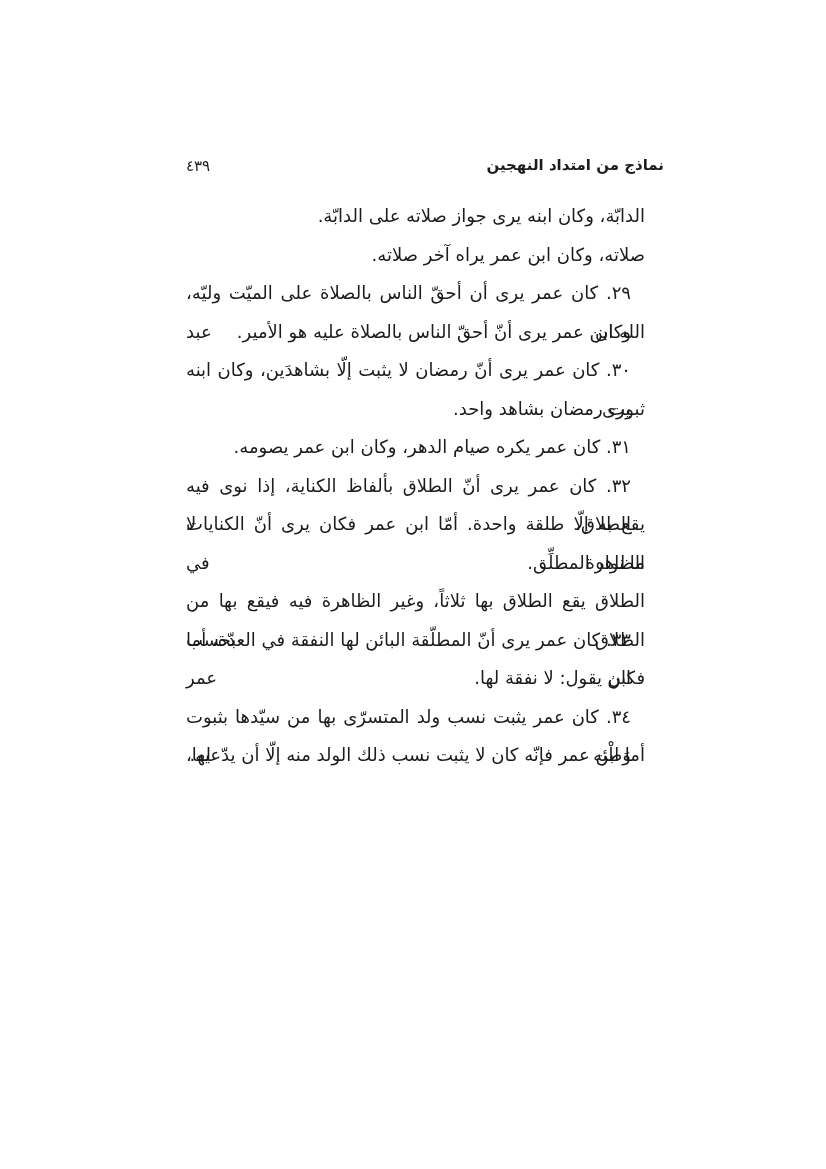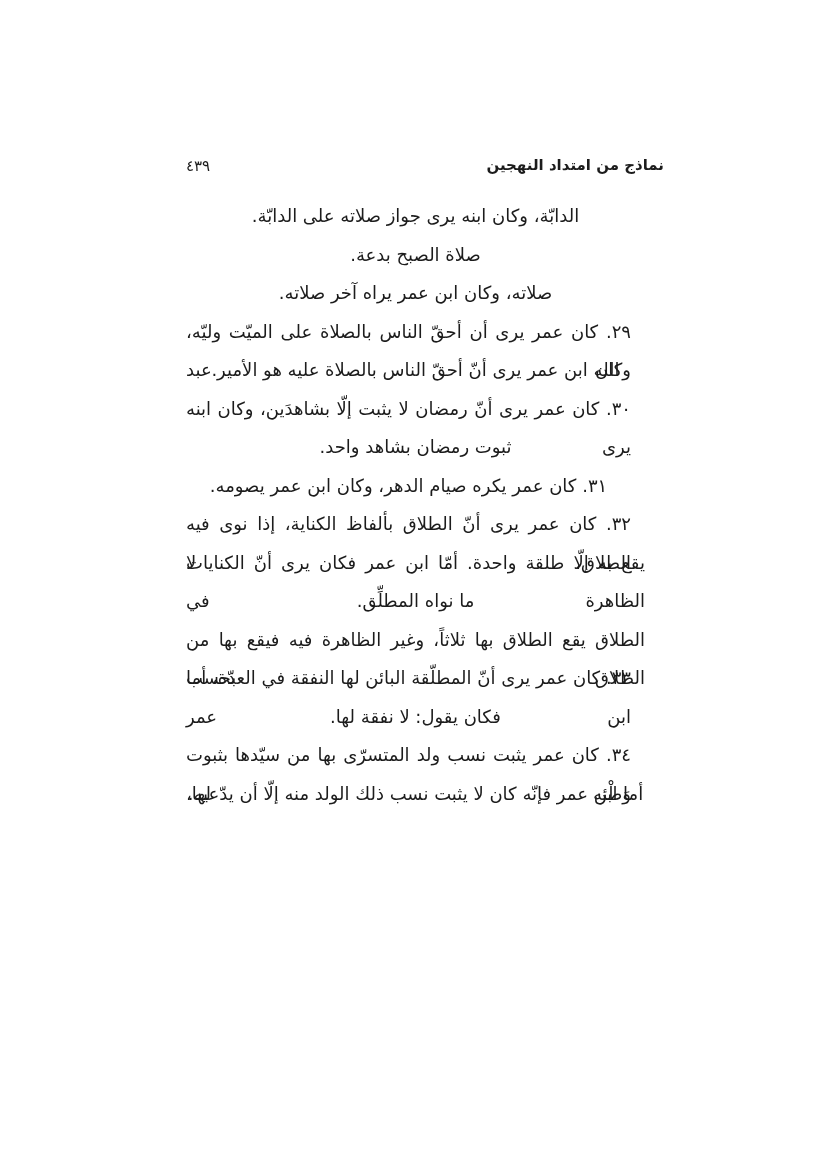--- a/index.html
+++ b/index.html
@@ -53,40 +53,39 @@
     height: 38.5px;
     line-height: 38.5px;
   }
   
   .line.j {
     text-align: justify;
     text-align-last: justify;
   }
   
   .line.f {
-    text-align: center;
+    text-align: right;
   }
   
   .line.i {
     padding-right: 14px;
   }
 </style>
 </head>
 <body>
 
 <div class="page">
 
   <div class="running-header">
     <div class="page-number">٤٣٩</div>
     <div class="header-title">نماذج من امتداد النهجين</div>
   </div>
 
   <div class="body-text" dir="rtl">
     <div class="line f">الدابّة، وكان ابنه يرى جواز صلاته على الدابّة.</div>
-    <div class="line f">صلاة الصبح بدعة.</div>
     <div class="line f">صلاته، وكان ابن عمر يراه آخر صلاته.</div>
     <div class="line j i">٢٩. كان عمر يرى أن أحقّ الناس بالصلاة على الميّت وليّه، وكان عبد</div>
     <div class="line f">الله ابن عمر يرى أنّ أحقّ الناس بالصلاة عليه هو الأمير.</div>
     <div class="line j i">٣٠. كان عمر يرى أنّ رمضان لا يثبت إلّا بشاهدَين، وكان ابنه يرى</div>
     <div class="line f">ثبوت رمضان بشاهد واحد.</div>
     <div class="line f i">٣١. كان عمر يكره صيام الدهر، وكان ابن عمر يصومه.</div>
     <div class="line j i">٣٢. كان عمر يرى أنّ الطلاق بألفاظ الكناية، إذا نوى فيه الطلاق، لا</div>
     <div class="line j">يقع به إلّا طلقة واحدة. أمّا ابن عمر فكان يرى أنّ الكنايات الظاهرة في</div>
     <div class="line f">ما نواه المطلِّق.</div>
     <div class="line j">الطلاق يقع الطلاق بها ثلاثاً، وغير الظاهرة فيه فيقع بها من الطلاق بحسب</div>

